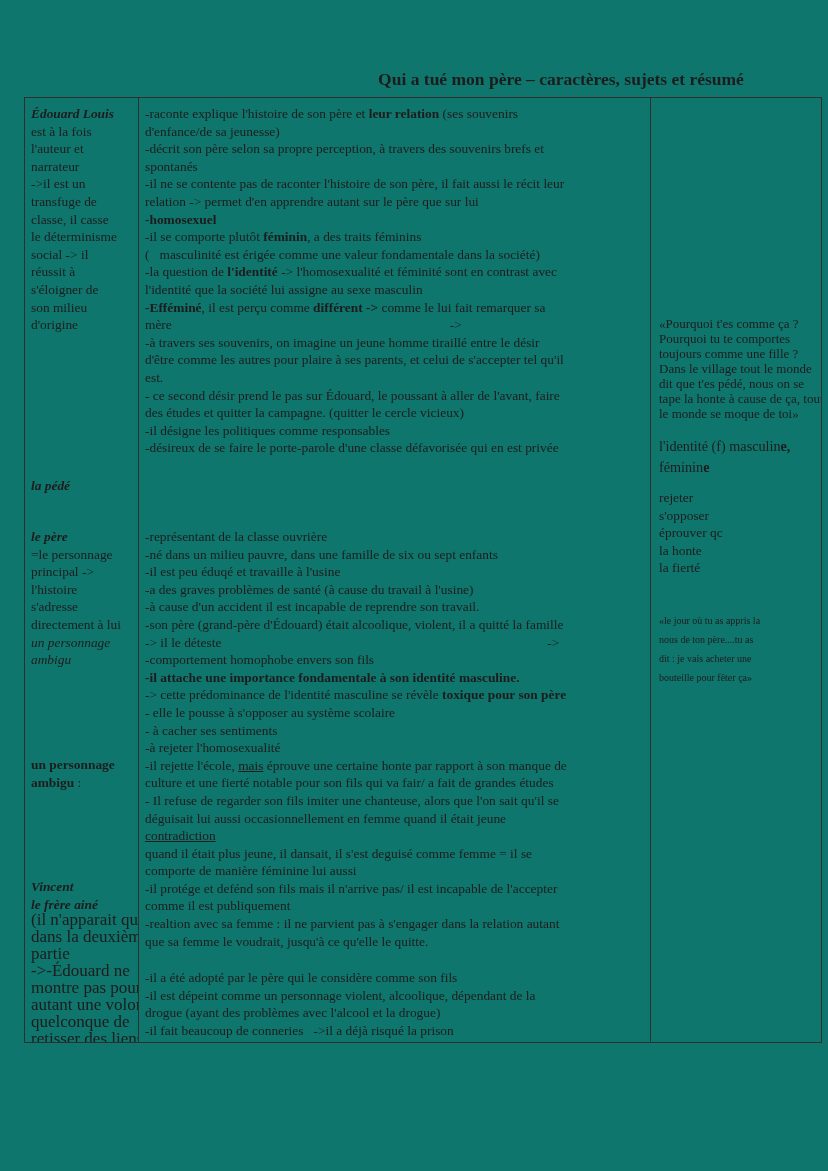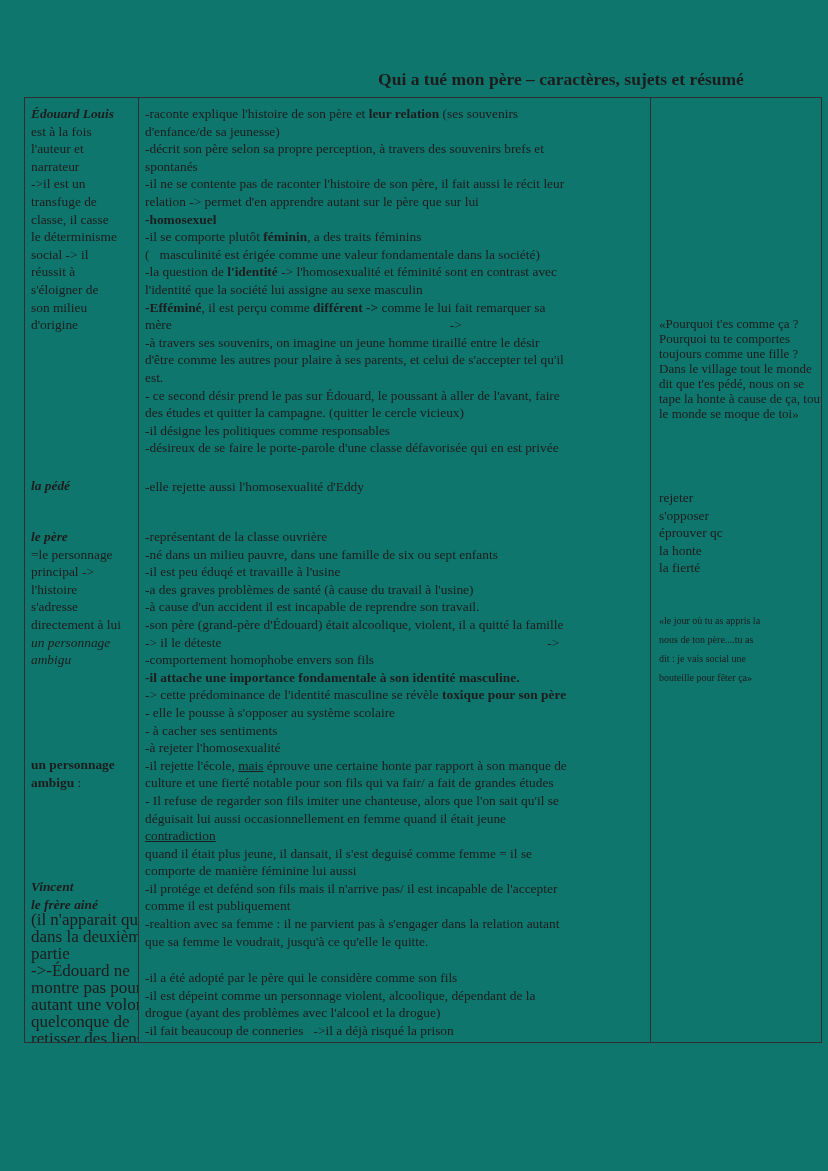--- a/index.html
+++ b/index.html
@@ -44,25 +44,26 @@
       <div class="block b-edouard"><div class="line"><span class="b i">Édouard Louis</span></div><div class="line"><span>est à la fois</span></div><div class="line"><span>l'auteur et</span></div><div class="line"><span>narrateur</span></div><div class="line"><span>-&gt;il est un</span></div><div class="line"><span>transfuge de</span></div><div class="line"><span>classe, il casse</span></div><div class="line"><span>le déterminisme</span></div><div class="line"><span>social -&gt; il</span></div><div class="line"><span>réussit à</span></div><div class="line"><span>s'éloigner de</span></div><div class="line"><span>son milieu</span></div><div class="line"><span>d'origine</span></div></div>
       <div class="block b-mere"><div class="line"><span class="b i">la pédé</span></div></div>
       <div class="block b-pere"><div class="line"><span class="b i">le père</span></div><div class="line"><span>=le personnage</span></div><div class="line"><span>principal -&gt;</span></div><div class="line"><span>l'histoire</span></div><div class="line"><span>s'adresse</span></div><div class="line"><span>directement à lui</span></div><div class="line"><span class="i">un personnage</span></div><div class="line"><span class="i">ambigu</span></div></div>
       <div class="block b-ambigu"><div class="line"><span class="b">un personnage</span></div><div class="line"><span class="b">ambigu</span><span> :</span></div></div>
       <div class="block b-vincent"><div class="line"><span class="b i">Vincent</span></div><div class="line"><span class="b i">le frère ainé</span></div></div>
       <div class="block b-vincent-note note-small"><div class="line"><span>(il n'apparait que</span></div><div class="line"><span>dans la deuxième</span></div><div class="line"><span>partie</span></div><div class="line"><span>-&gt;-Édouard ne</span></div><div class="line"><span>montre pas pour</span></div><div class="line"><span>autant une volonté</span></div><div class="line"><span>quelconque de</span></div><div class="line"><span>retisser des liens</span></div><div class="line"><span>avec Vincent)</span></div></div>
     </div>
 
     <div class="col col-description">
       <div class="block b-desc-edouard"><div class="line"><span>-raconte explique l'histoire de son père et </span><span class="b">leur relation</span><span> (ses souvenirs</span></div><div class="line"><span>d'enfance/de sa jeunesse)</span></div><div class="line"><span>-décrit son père selon sa propre perception, à travers des souvenirs brefs et</span></div><div class="line"><span>spontanés</span></div><div class="line"><span>-il ne se contente pas de raconter l'histoire de son père, il fait aussi le récit leur</span></div><div class="line"><span>relation -&gt; permet d'en apprendre autant sur le père que sur lui</span></div><div class="line"><span class="b">-homosexuel</span></div><div class="line"><span>-il se comporte plutôt </span><span class="b">féminin</span><span>, a des traits féminins</span></div><div class="line"><span>(   masculinité est érigée comme une valeur fondamentale dans la société)</span></div><div class="line"><span>-la question de </span><span class="b">l'identité</span><span> -&gt; l'homosexualité et féminité sont en contrast avec</span></div><div class="line"><span>l'identité que la société lui assigne au sexe masculin</span></div><div class="line"><span class="b">-Efféminé</span><span>, il est perçu comme </span><span class="b">différent -&gt;</span><span> comme le lui fait remarquer sa</span></div><div class="line"><span>mère</span><span class="push-a">-&gt;</span></div><div class="line"><span>-à travers ses souvenirs, on imagine un jeune homme tiraillé entre le désir</span></div><div class="line"><span>d'être comme les autres pour plaire à ses parents, et celui de s'accepter tel qu'il</span></div><div class="line"><span>est.</span></div><div class="line"><span>- ce second désir prend le pas sur Édouard, le poussant à aller de l'avant, faire</span></div><div class="line"><span>des études et quitter la campagne. (quitter le cercle vicieux)</span></div><div class="line"><span>-il désigne les politiques comme responsables</span></div><div class="line"><span>-désireux de se faire le porte-parole d'une classe défavorisée qui en est privée</span></div></div>
-      <div class="block b-desc-mere"><div class="line"><span>-elle rejette aussi l'homosexualité d'Eddy</span></div></div>
+      <div class="block b-desc-mere"></div>
       <div class="block b-desc-pere"><div class="line"><span>-représentant de la classe ouvrière</span></div><div class="line"><span>-né dans un milieu pauvre, dans une famille de six ou sept enfants</span></div><div class="line"><span>-il est peu éduqé et travaille à l'usine</span></div><div class="line"><span>-a des graves problèmes de santé (à cause du travail à l'usine)</span></div><div class="line"><span>-à cause d'un accident il est incapable de reprendre son travail.</span></div><div class="line"><span>-son père (grand-père d'Édouard) était alcoolique, violent, il a quitté la famille</span></div><div class="line"><span>-&gt; il le déteste</span><span class="push-b">-&gt;</span></div><div class="line"><span>-comportement homophobe envers son fils</span></div><div class="line"><span class="b">-il attache une importance fondamentale à son identité masculine.</span></div><div class="line"><span>-&gt; cette prédominance de l'identité masculine se révèle </span><span class="b">toxique pour son père</span></div><div class="line"><span>- elle le pousse à s'opposer au système scolaire</span></div><div class="line"><span>- à cacher ses sentiments</span></div><div class="line"><span>-à rejeter l'homosexualité</span></div><div class="line"><span>-il rejette l'école, </span><span class="u">mais</span><span> éprouve une certaine honte par rapport à son manque de</span></div><div class="line"><span>culture et une fierté notable pour son fils qui va fair/ a fait de grandes études</span></div><div class="line"><span>- Il refuse de regarder son fils imiter une chanteuse, alors que l'on sait qu'il se</span></div><div class="line"><span>déguisait lui aussi occasionnellement en femme quand il était jeune</span></div><div class="line"><span class="u">contradiction</span></div><div class="line"><span>quand il était plus jeune, il dansait, il s'est deguisé comme femme = il se</span></div><div class="line"><span>comporte de manière féminine lui aussi</span></div><div class="line"><span>-il protége et defénd son fils mais il n'arrive pas/ il est incapable de l'accepter</span></div><div class="line"><span>comme il est publiquement</span></div><div class="line"><span>-realtion avec sa femme : il ne parvient pas à s'engager dans la relation autant</span></div><div class="line"><span>que sa femme le voudrait, jusqu'à ce qu'elle le quitte.</span></div></div>
       <div class="block b-desc-vincent"><div class="line"><span>-il a été adopté par le père qui le considère comme son fils</span></div><div class="line"><span>-il est dépeint comme un personnage violent, alcoolique, dépendant de la</span></div><div class="line"><span>drogue (ayant des problèmes avec l'alcool et la drogue)</span></div><div class="line"><span>-il fait beaucoup de conneries   -&gt;il a déjà risqué la prison</span></div></div>
     </div>
 
     <div class="col col-vocabulary">
       <div class="block b-quote1 small"><div class="line"><span>«Pourquoi t'es comme ça ?</span></div><div class="line"><span>Pourquoi tu te comportes</span></div><div class="line"><span>toujours comme une fille ?</span></div><div class="line"><span>Dans le village tout le monde</span></div><div class="line"><span>dit que t'es pédé, nous on se</span></div><div class="line"><span>tape la honte à cause de ça, tout</span></div><div class="line"><span>le monde se moque de toi»</span></div></div>
+      <div class="block b-identite big"><div class="line"><span>l'identité (f) masculin</span><span class="b">e,</span></div><div class="line"><span>féminin</span><span class="b">e</span></div></div>
       <div class="block b-vocab"><div class="line"><span>rejeter</span></div><div class="line"><span>s'opposer</span></div><div class="line"><span>éprouver qc</span></div><div class="line"><span>la honte</span></div><div class="line"><span>la fierté</span></div></div>
-      <div class="block b-quote2 quote2"><div class="line"><span>«le jour où tu as appris la</span></div><div class="line"><span>nous de ton père....tu as</span></div><div class="line"><span>dit : je vais social une</span></div><div class="line"><span>bouteille pour fêter ça»</span></div></div>
+      <div class="block b-quote2 quote2"><div class="line"><span>«le jour où tu as appris la</span></div><div class="line"><span>nous de ton père....tu as</span></div><div class="line"><span>dit : je vais acheter une</span></div><div class="line"><span>bouteille pour fêter ça»</span></div></div>
     </div>
 
   </div>
 </div>
 
 </body></html>

